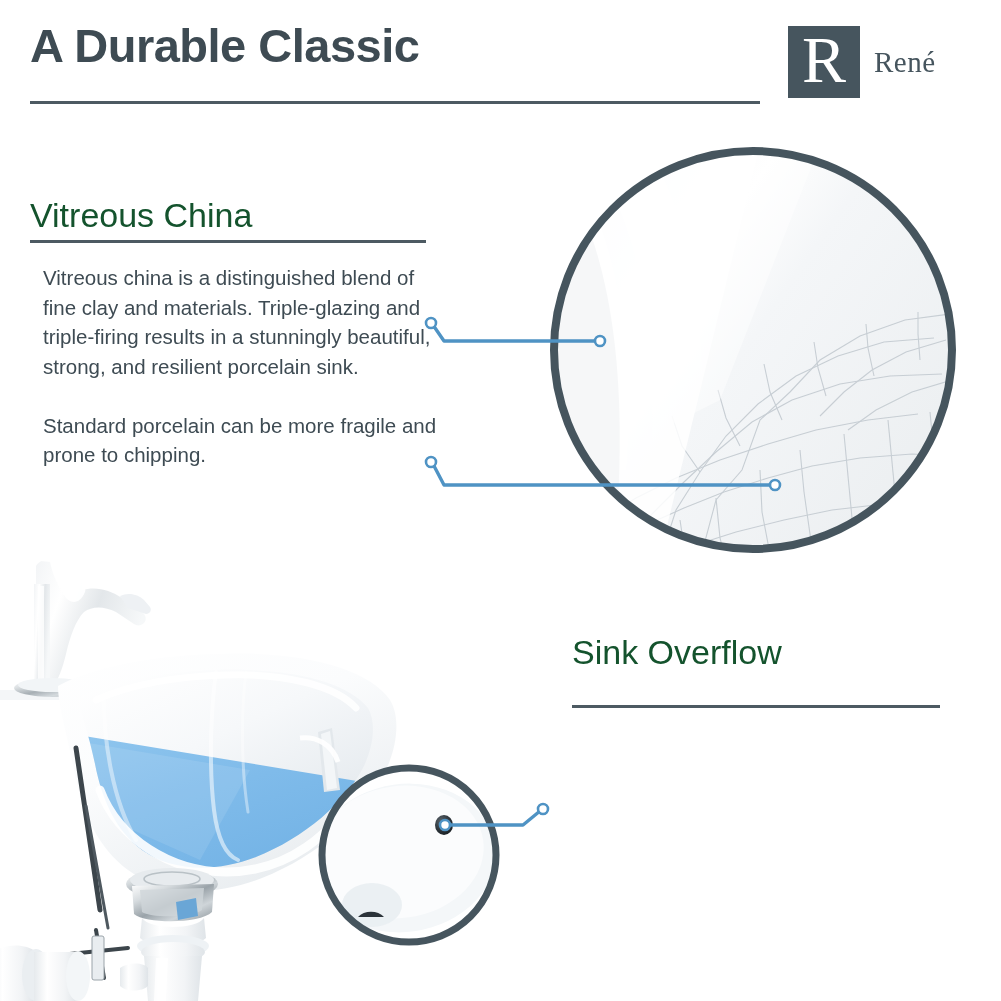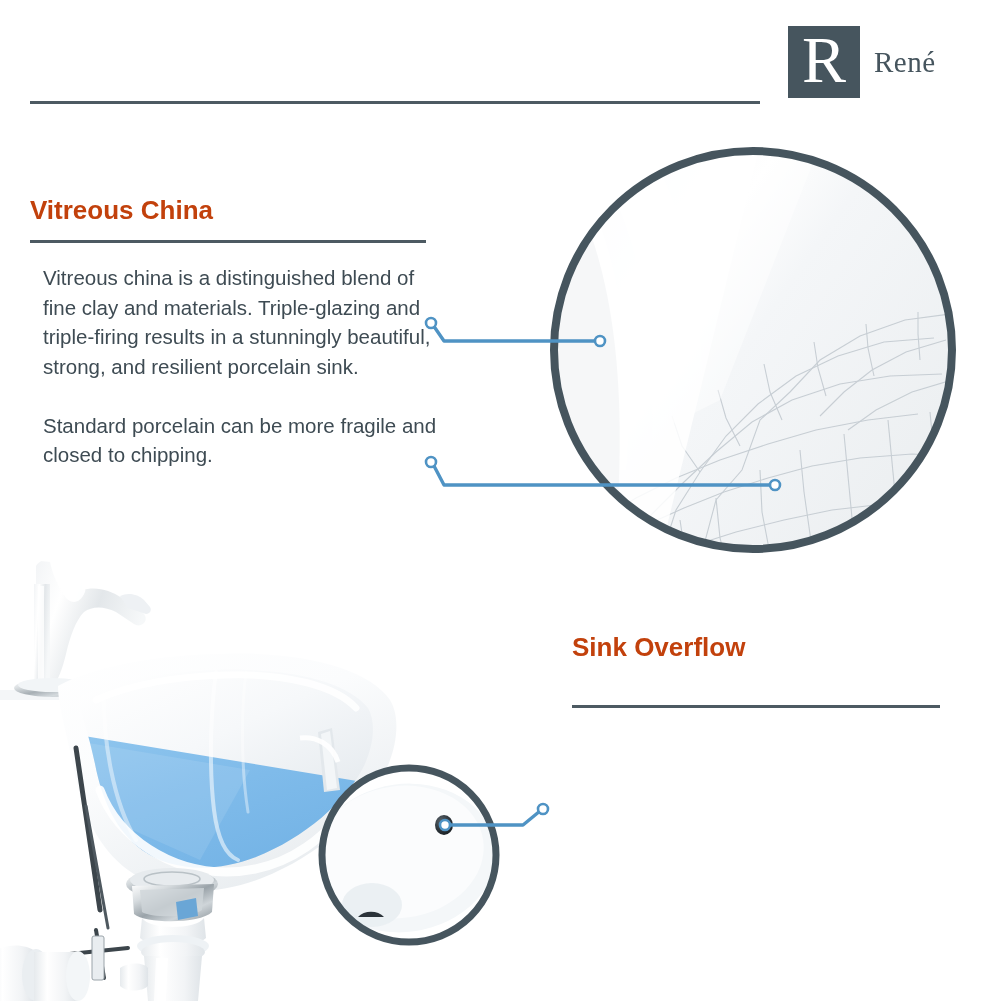--- a/index.html
+++ b/index.html
@@ -83,23 +83,23 @@
     font-size: 29px;
     line-height: 1;
     color: #46555e;
     letter-spacing: 0.5px;
     white-space: nowrap;
   }
 
   
   .section-title {
     position: absolute;
-    font-size: 26px;
-    font-weight: bold;
-    color: #c2410c;
+    font-size: 34px;
+    font-weight: normal;
+    color: #14532d;
     line-height: 1.2;
     white-space: nowrap;
   }
   .section-rule {
     position: absolute;
     height: 3px;
     background: #4d5a62;
   }
   .body-text {
     position: absolute;
@@ -136,20 +136,21 @@
     top: 0;
     width: 1001px;
     height: 1001px;
   }
 </style>
 </head>
 <body>
 
 <div class="page">
 
+  <div class="main-title">A Durable Classic</div>
 
   <div class="header-rule"></div>
 
 
   <div class="logo">
     <div class="logo-mark">
       <span class="glyph">R</span>
     </div>
     <div class="logo-word">René</div>
   </div>
@@ -381,21 +382,21 @@
         <path d="M 556 160 C 606 240 626 350 618 500 L 556 500 Z" fill="#eef1f3" opacity="0.55"></path>
       </g>
       <circle cx="753" cy="350" r="199" fill="none" stroke="#46555e" stroke-width="8"></circle>
     </g>
   </svg>
 
   <div class="section-title" id="vc-title">Vitreous China</div>
   <div class="section-rule" id="vc-rule"></div>
   <div class="body-text" id="vc-body">
     <p>Vitreous china is a distinguished blend of fine clay and materials. Triple-glazing and triple-firing results in a stunningly beautiful, strong, and resilient porcelain sink.</p>
-    <p>Standard porcelain can be more fragile and closed to chipping.</p>
+    <p>Standard porcelain can be more fragile and prone to chipping.</p>
   </div>
 
   <div class="section-title" id="so-title">Sink Overflow</div>
   <div class="section-rule" id="so-rule"></div>
 
   <svg class="leader-svg" viewBox="0 0 1001 1001" aria-hidden="true">
     <g fill="none" stroke="#4f93c4" stroke-width="3.4" stroke-linecap="round" stroke-linejoin="round">
 
       <g>
         <path d="M 433 325 L 444 341 L 597 341"></path>

